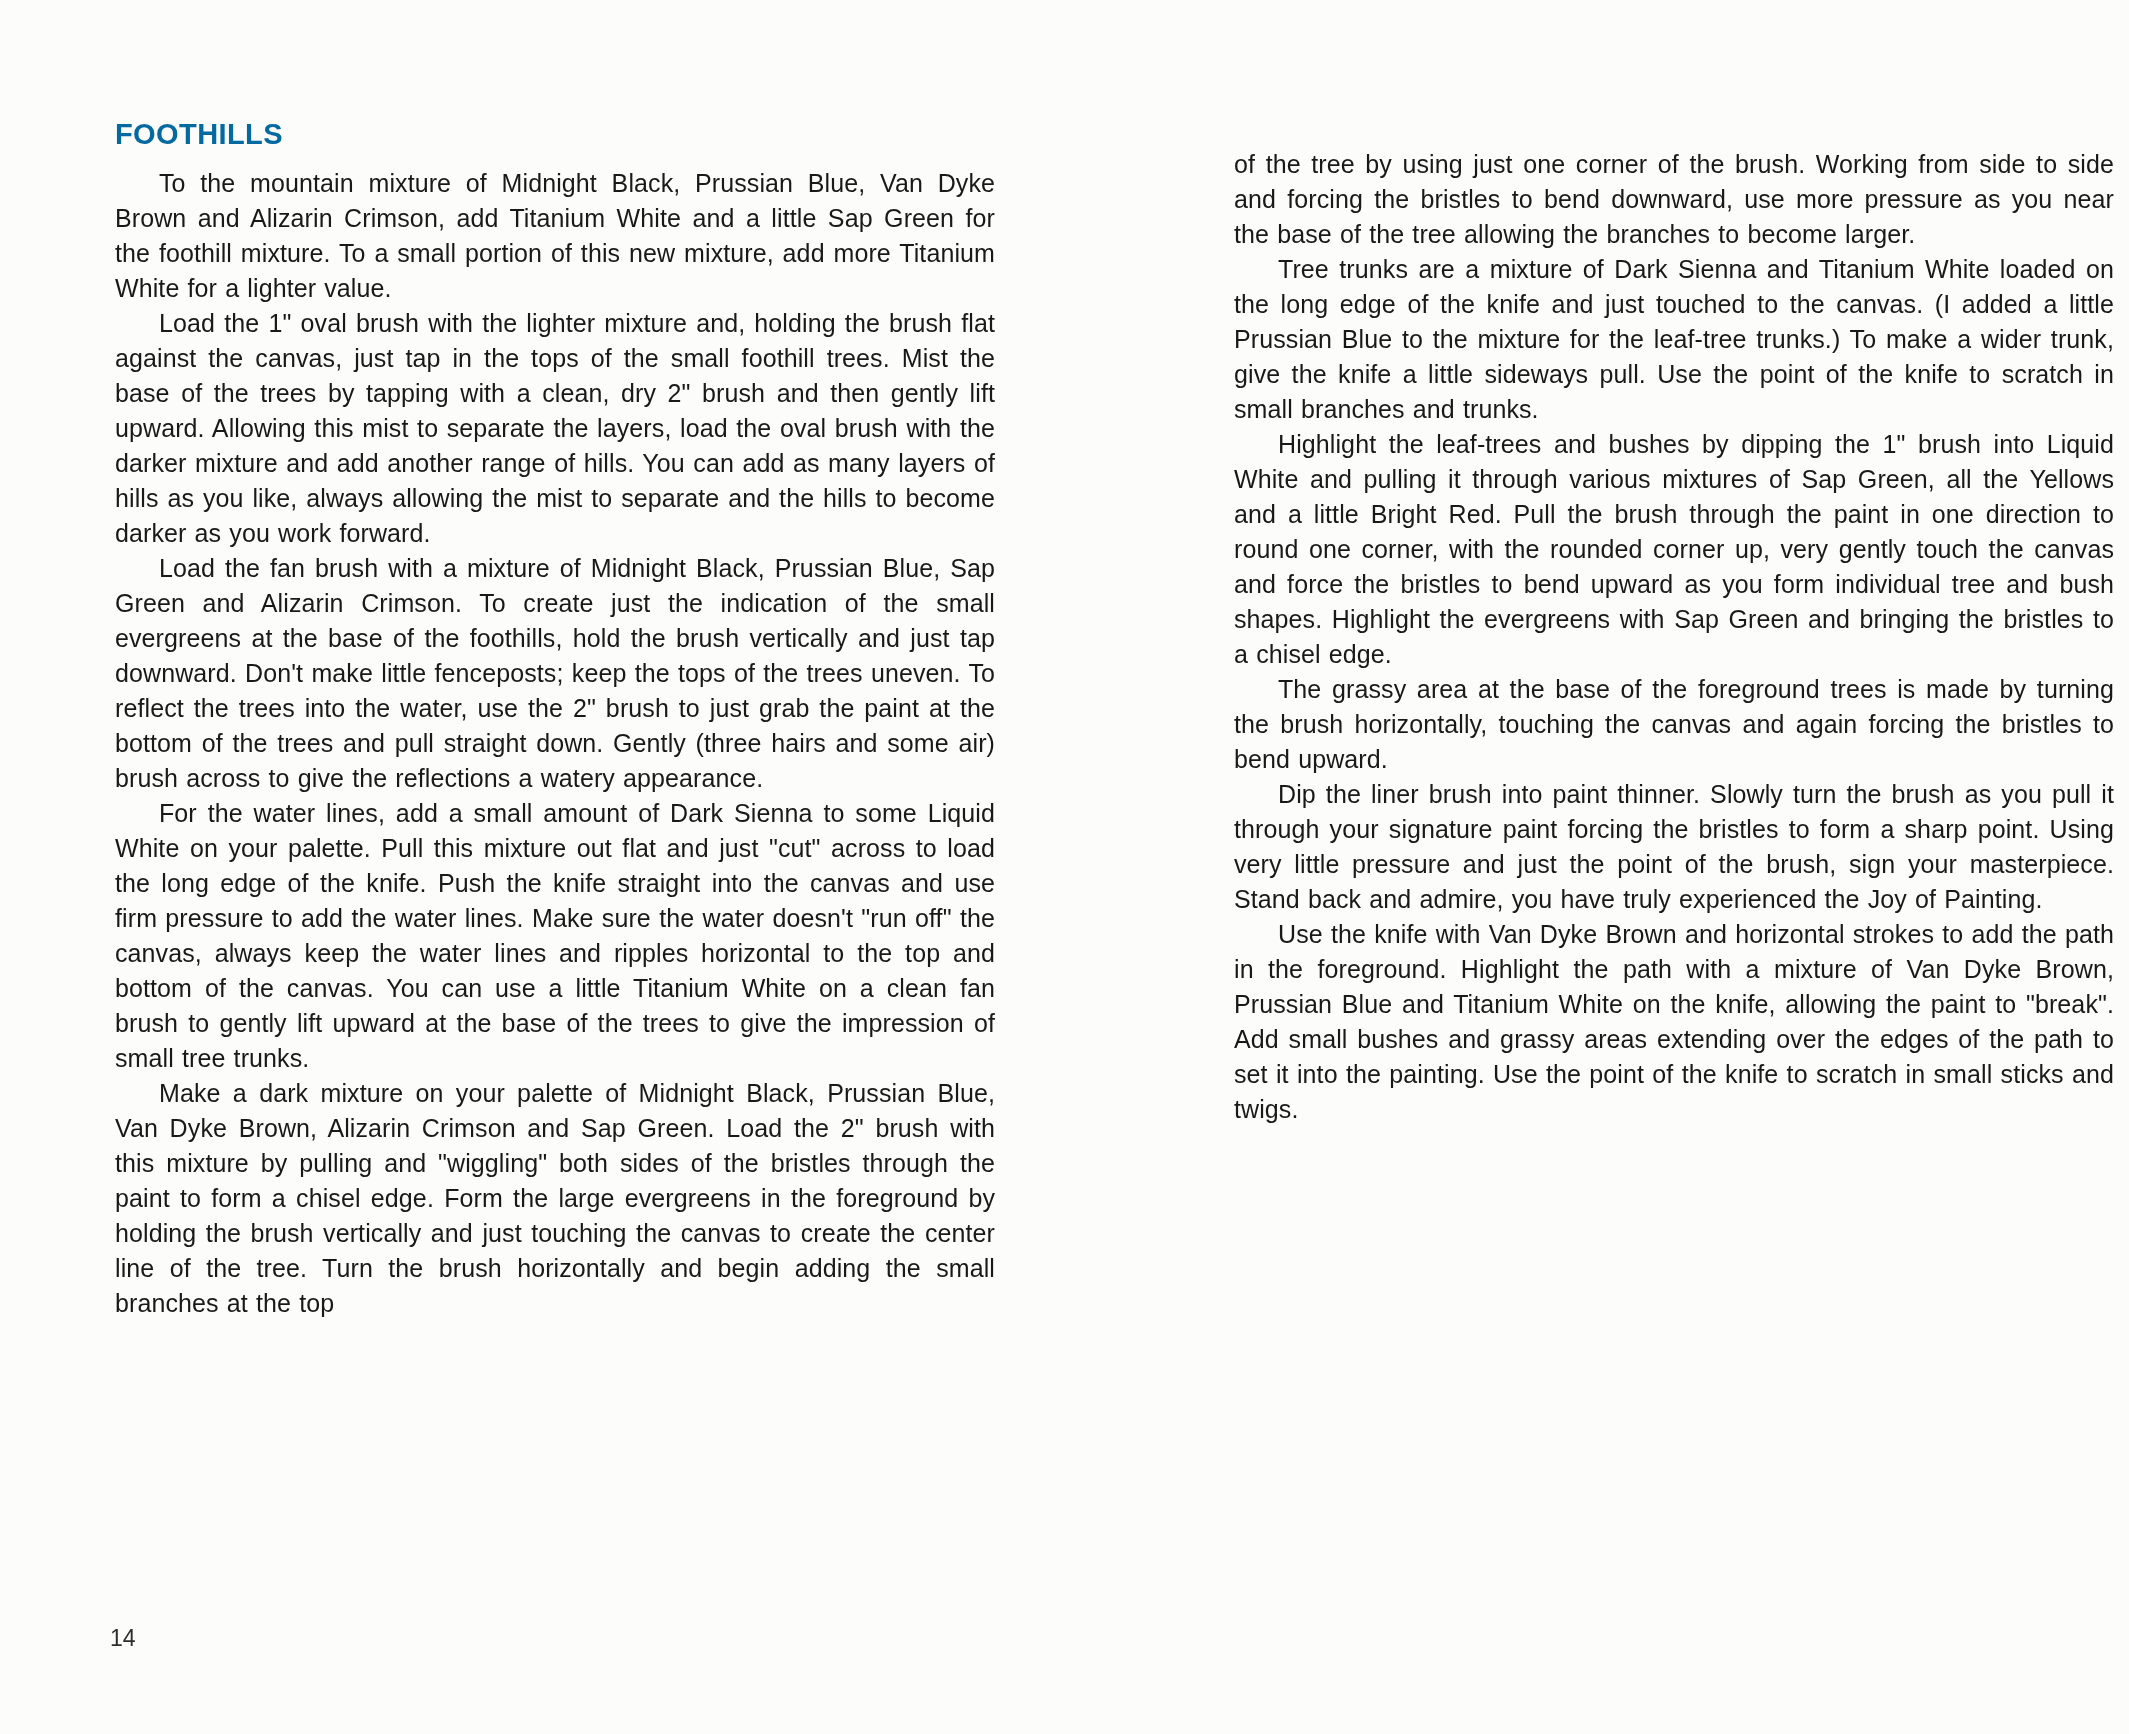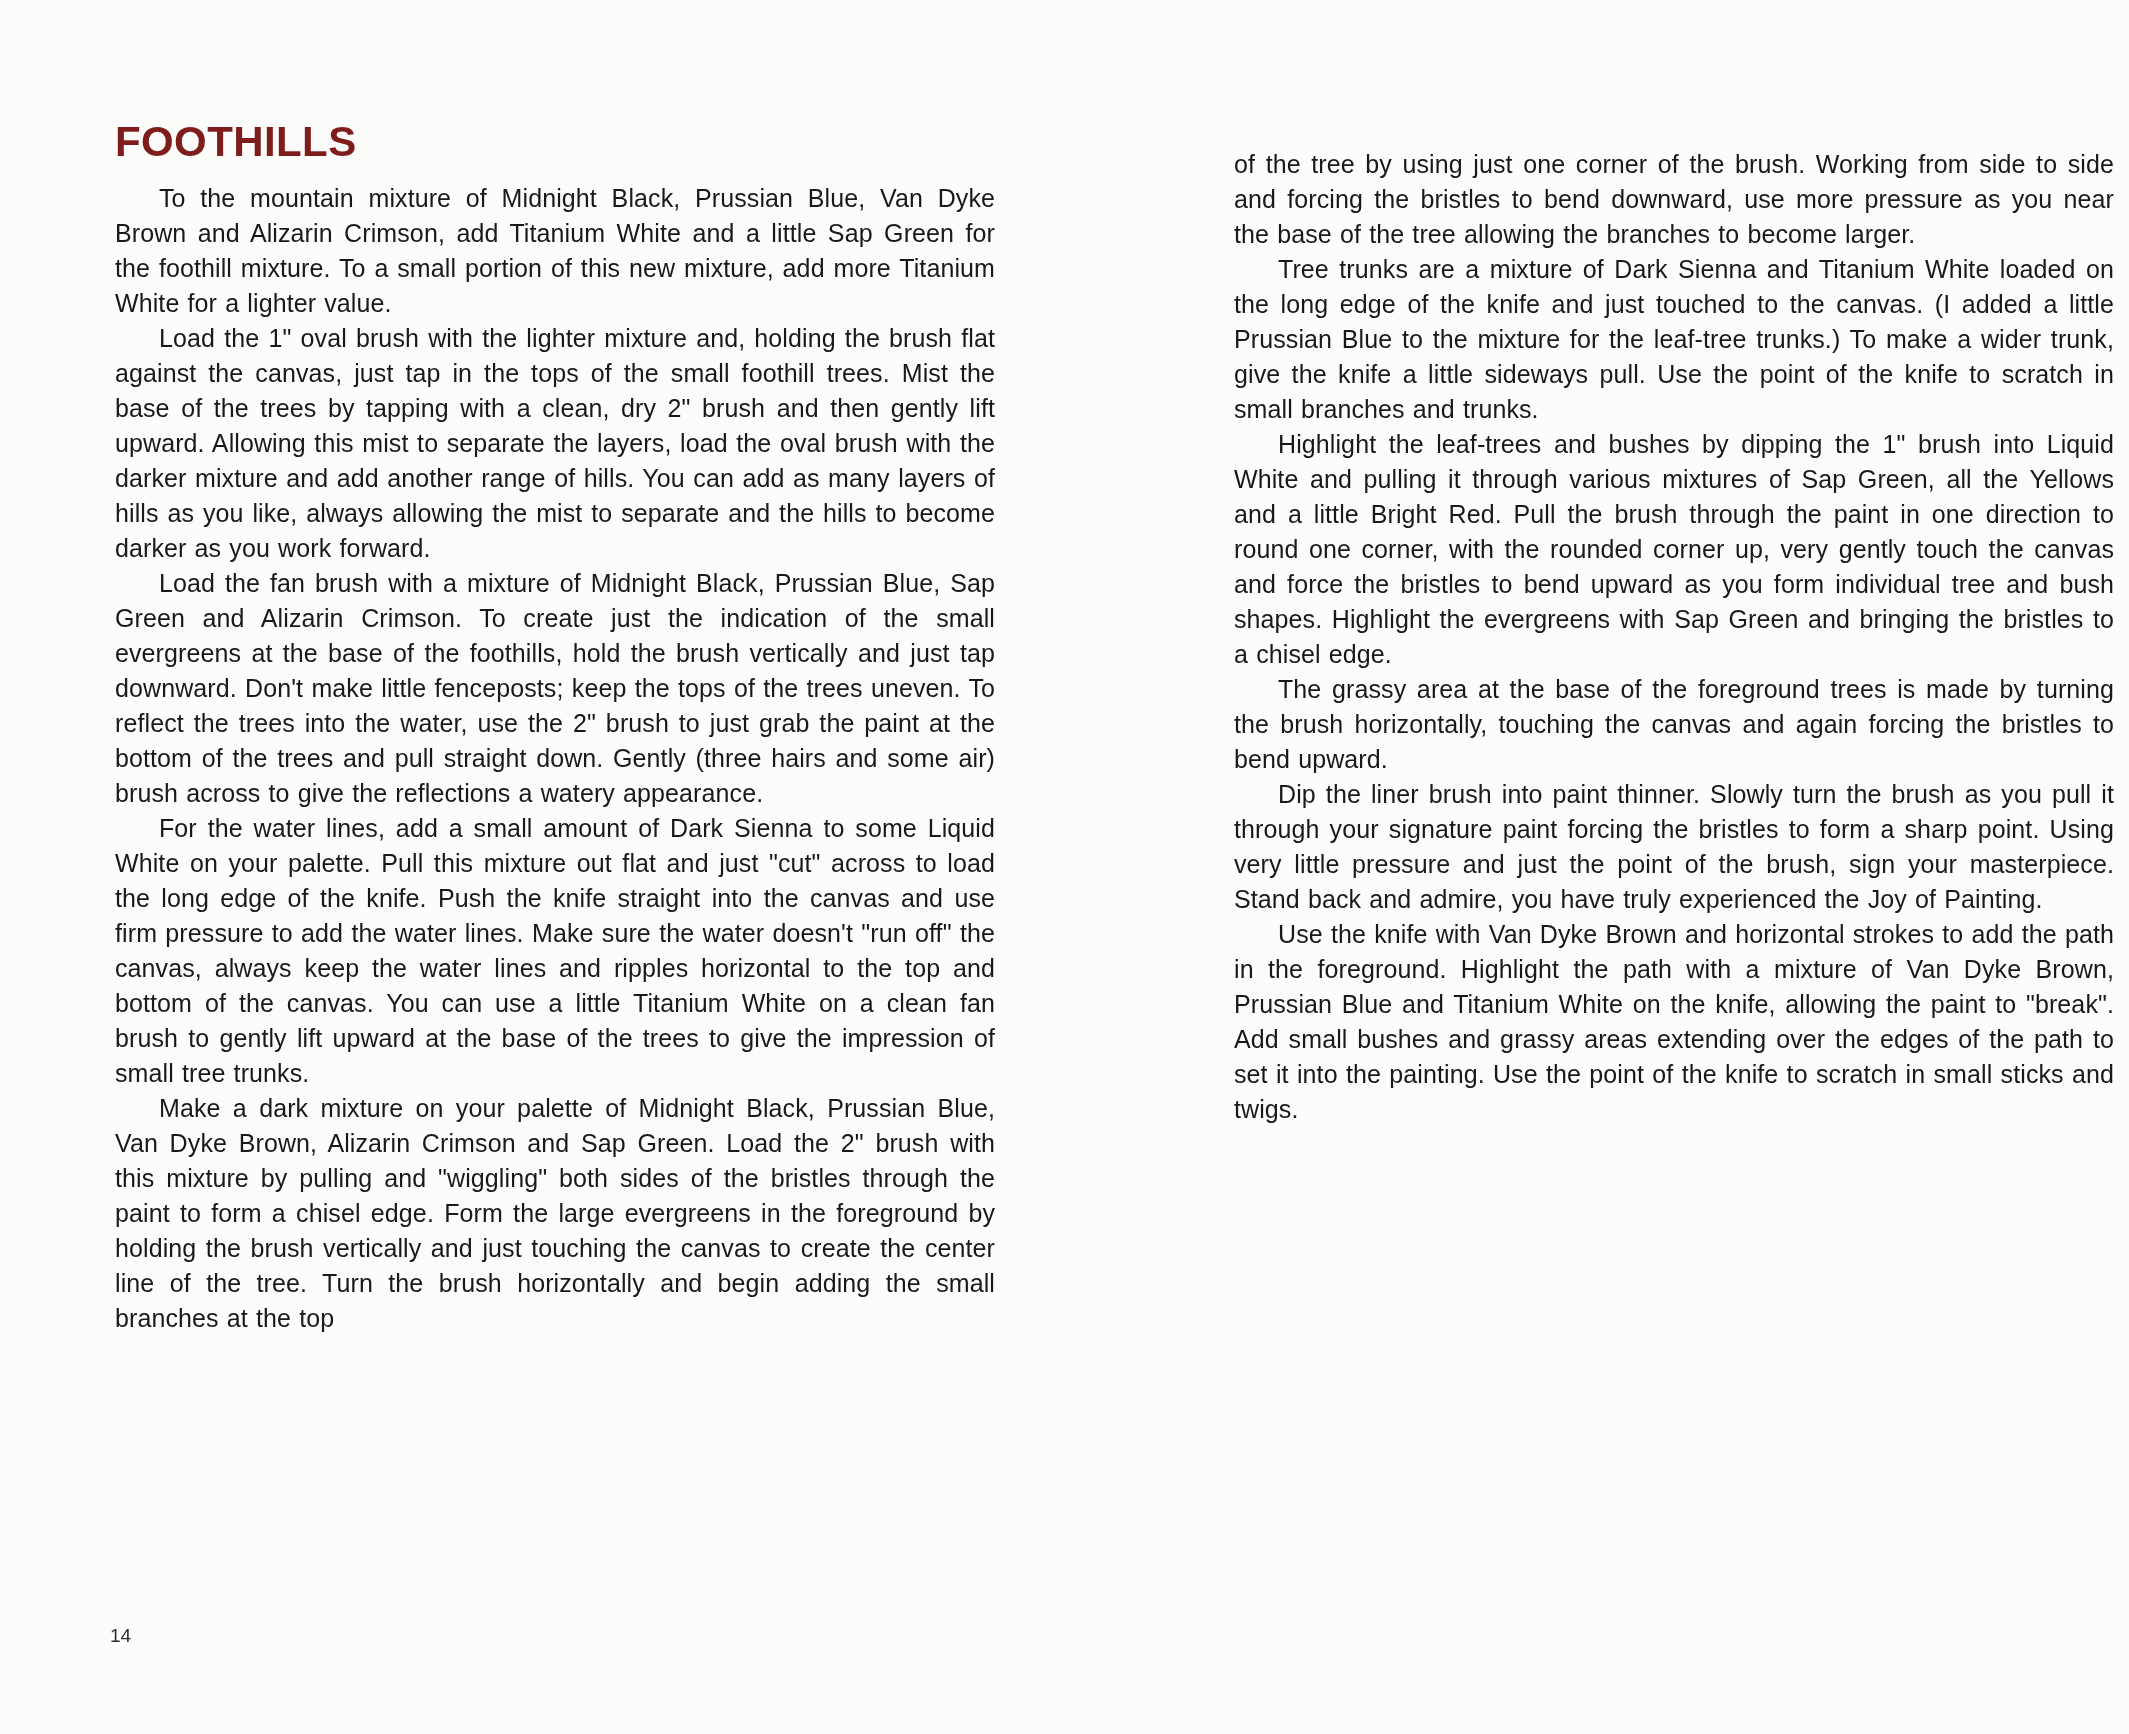--- a/index.html
+++ b/index.html
@@ -17,45 +17,45 @@
     overflow: hidden;
   }
   .column {
     position: absolute;
     width: 880px;
   }
   .column-left  { left: 115px;  top: 119px; }
   .column-right { left: 1234px; top: 105px; }
 
   .heading {
-    font-size: 42px;
+    font-size: 29px;
     line-height: 1.1;
     font-weight: 700;
     letter-spacing: 0.4px;
     margin: 27px 0 15.6px 0;
-    color: #7f1d1d;
+    color: #0369a1;
   }
   .heading.first { margin-top: 0; }
 
   .column p {
     margin: 0;
     font-size: 25px;
     line-height: 35px;
     text-align: justify;
     text-indent: 44px;
     word-spacing: 1.1px;
     letter-spacing: 0.1px;
   }
   .column p.no-indent { text-indent: 0; margin-top: 42px; }
 
   .page-number {
     position: absolute;
     left: 110px;
     top: 1625px;
-    font-size: 19px;
+    font-size: 23px;
     color: #2e2e2e;
   }
 </style>
 </head>
 <body>
 
 <div class="page">
 
   <section class="column column-left">
     <h2 class="heading first">FOOTHILLS</h2>

